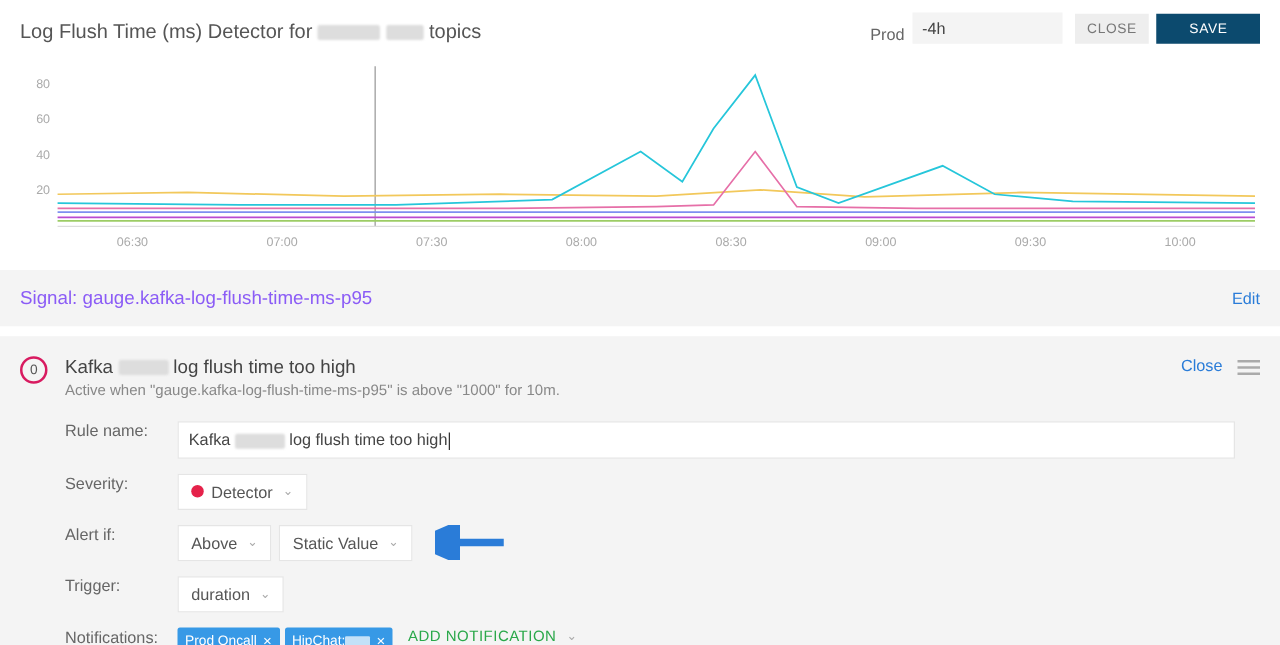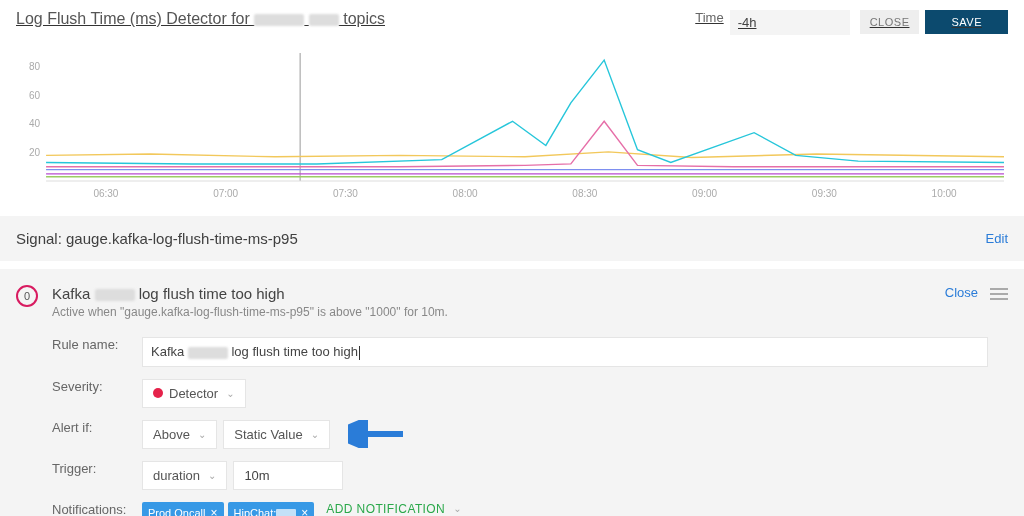--- a/index.html
+++ b/index.html
@@ -1,33 +1,33 @@
 <!DOCTYPE html>
 <html><head>
 <meta charset="utf-8">
 <style>
   * { box-sizing: border-box; margin: 0; padding: 0; }
   body { font-family: "Helvetica Neue", Arial, sans-serif; font-size: 13px; color: #333; background: #fff; width: 1024px; }
   
-  .header { display: flex; align-items: flex-start; padding: 10px 16px 8px 16px; text-decoration: underline; }
+  .header { display: flex; align-items: flex-end; padding: 10px 16px 8px 16px; }
   .page-title { font-size: 16px; font-weight: 400; color: #555; flex: 1; }
   .redact { display: inline-block; background: #ddd; height: 12px; vertical-align: middle; border-radius: 2px; filter: blur(1px); }
   .redact.w50 { width: 50px; }
   .redact.w40 { width: 40px; }
   .redact.w30 { width: 30px; }
   .time-label { color: #666; margin-right: 6px; }
   .time-input { background: #f4f4f4; border: none; padding: 5px 8px; width: 120px; font-size: 13px; color: #444; }
   .btn-close { background: #eee; color: #777; border: none; padding: 6px 10px; font-size: 11px; letter-spacing: .5px; margin-left: 10px; cursor: pointer; }
   .btn-save { background: #0c4a6e; color: #fff; border: none; padding: 6px 26px; font-size: 11px; letter-spacing: .5px; margin-left: 6px; cursor: pointer; }
   
   .chart-wrap { padding: 0 16px 6px 16px; }
   .chart { width: 100%; height: 160px; }
   
   .signal-row { background: #f4f4f4; display: flex; align-items: center; padding: 14px 16px; margin-top: 4px; }
-  .signal-label { color: #404040; font-size: 15px; flex: 1; }
+  .signal-label { color: #8b5cf6; font-size: 15px; flex: 1; }
   .link { color: #2a7cd8; cursor: pointer; font-size: 13px; }
   
   .rule-block { background: #f4f4f4; margin-top: 8px; padding: 16px 16px 18px 16px; }
   .rule-head { display: flex; align-items: flex-start; }
   .rule-badge { width: 22px; height: 22px; border: 2px solid #d81b60; border-radius: 50%; display: flex; align-items: center; justify-content: center; font-size: 11px; color: #555; margin-right: 14px; flex-shrink: 0; }
   .rule-titlebox { flex: 1; }
   .rule-title { font-size: 15px; font-weight: 400; color: #444; }
   .rule-sub { font-size: 12px; color: #888; margin-top: 3px; }
   .hamburger { width: 18px; margin-left: 12px; cursor: pointer; }
   .hamburger div { height: 2px; background: #aaa; margin: 3px 0; }
@@ -47,21 +47,21 @@
   .add-notif { color: #2aa84a; font-size: 12px; letter-spacing: .4px; margin-left: 8px; cursor: pointer; display: inline-flex; align-items: center; }
   .cursor { display:inline-block; width:1px; height:14px; background:#333; vertical-align:middle; margin-left:1px; }
 </style>
 </head>
 <body>
 
 <div class="header">
   <div class="page-title">
     <span>Log Flush Time (ms) Detector for </span><span class="redact w50"></span> <span class="redact w30"></span><span> topics</span>
   </div>
-  <span class="time-label">Time</span>
+  <span class="time-label">Prod</span>
   <input class="time-input" value="-4h" style="">
   <button class="btn-close">CLOSE</button>
   <button class="btn-save">SAVE</button>
 </div>
 
 <div class="chart-wrap">
   <svg class="chart" id="chart" viewBox="0 0 990 160" preserveAspectRatio="none">
       <text x="24" y="112.55555555555556" text-anchor="end" font-size="10" fill="#aaa">20</text>
       <text x="24" y="84.11111111111111" text-anchor="end" font-size="10" fill="#aaa">40</text>
       <text x="24" y="55.66666666666667" text-anchor="end" font-size="10" fill="#aaa">60</text>
@@ -140,21 +140,20 @@
           </defs>
         <line x1="55" y1="14" x2="8" y2="14" stroke="#2a7cd8" stroke-width="6" marker-end="url(#ah)"></line>
       </svg>
     </div>
     <div class="form-row">
       <div class="form-label">Trigger:</div>
       <div class="select-box">
         <span>duration</span>
           <span class="chevron">⌄</span>
       </div>
-      <input class="small-input" value="10m" style="">
     </div>
     <div class="form-row">
       <div class="form-label">Notifications:</div>
       <span class="tag">
         <span>Prod Oncall</span>
           <span class="x">×</span>
       </span>
       <span class="tag">
         <span>HipChat: </span>
           <span class="tr"></span>

